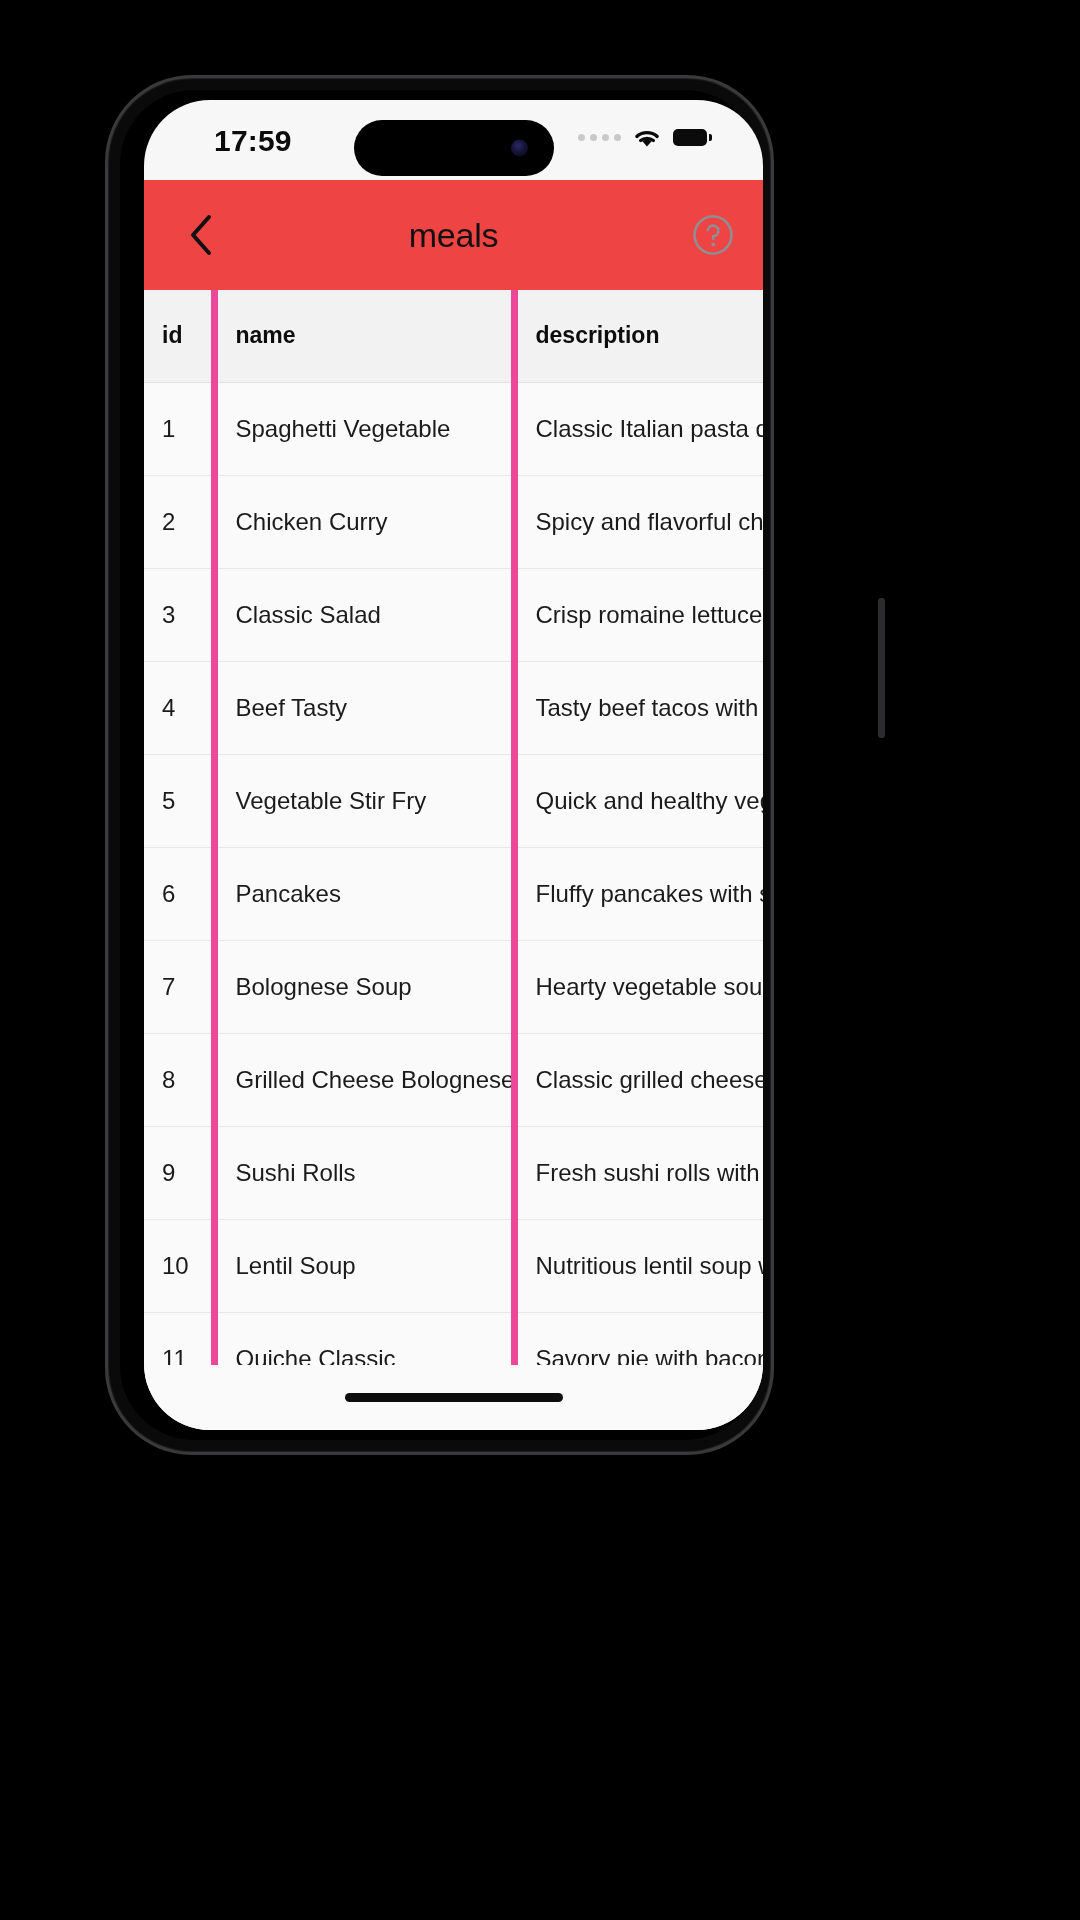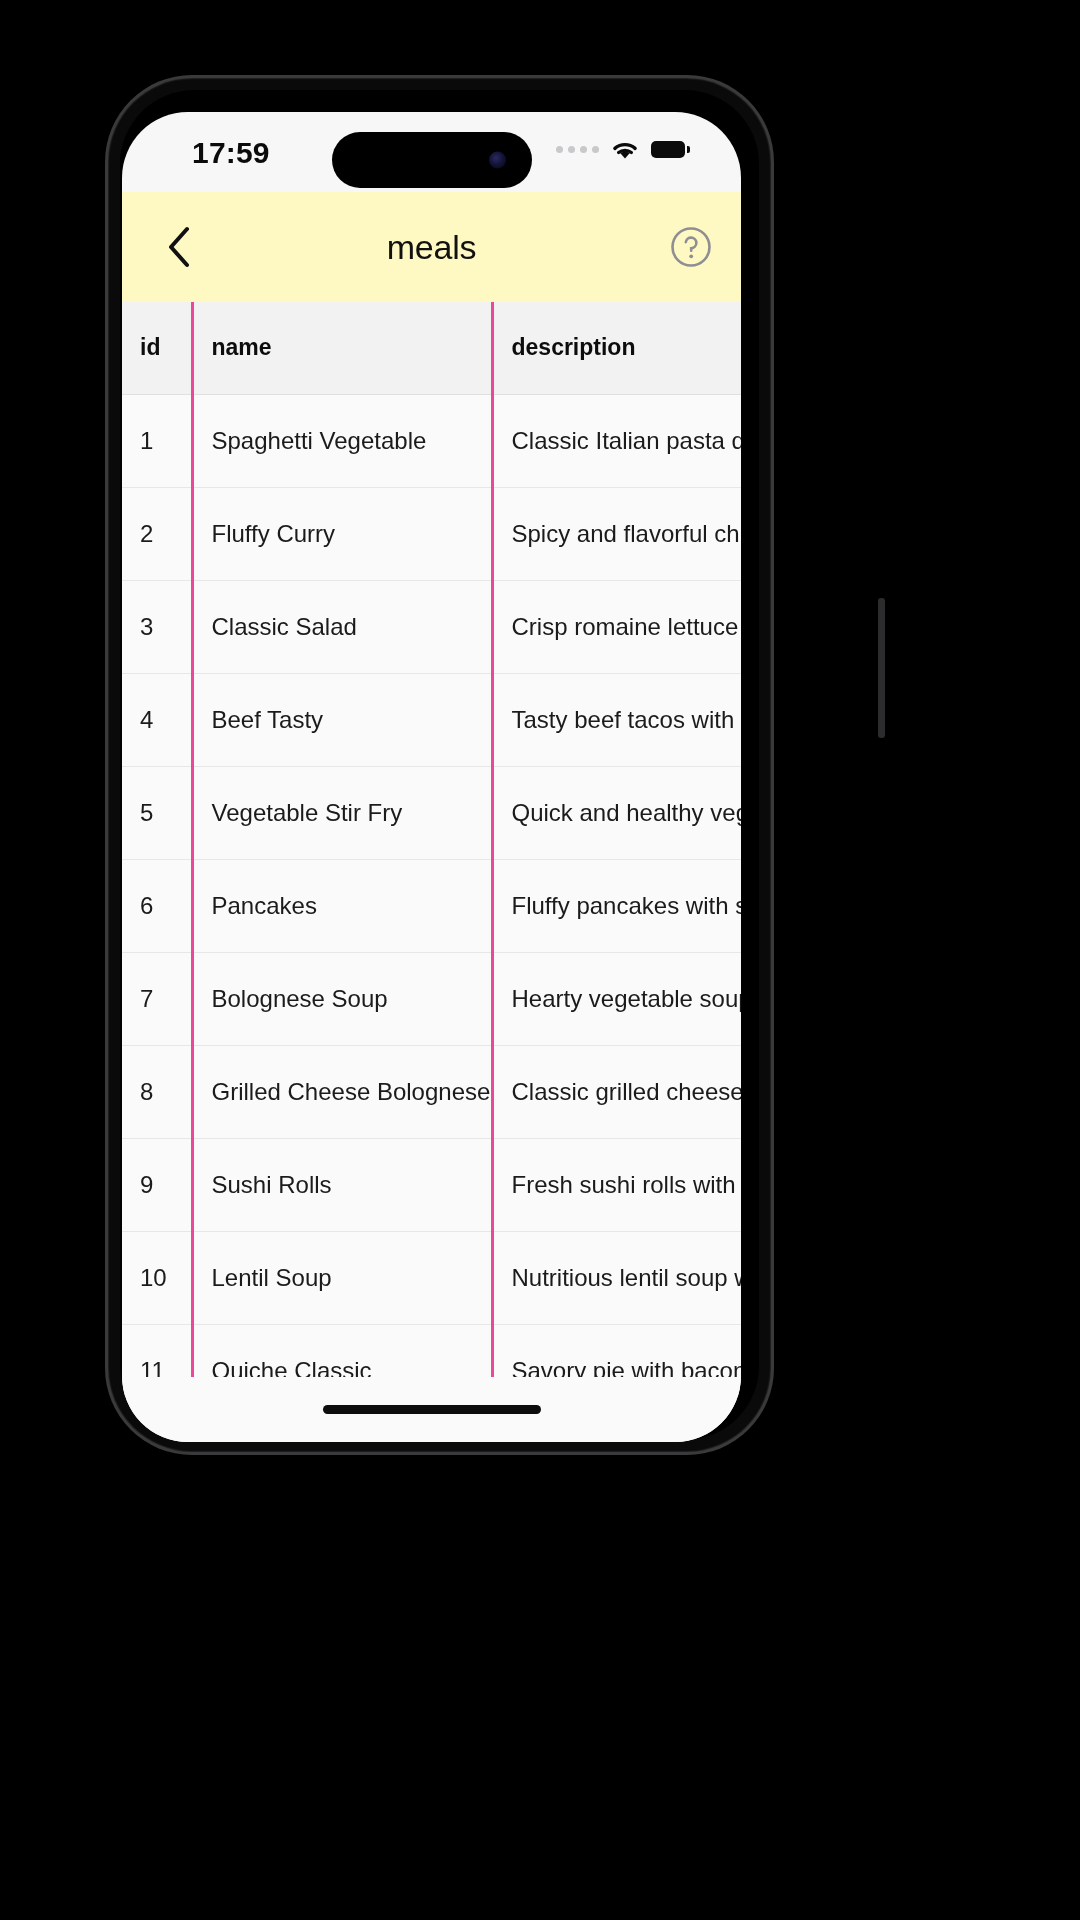--- a/index.html
+++ b/index.html
@@ -21,26 +21,25 @@
     box-shadow:0 0 0 3px #3a3a3c, inset 0 0 2px #555;
   }
   .phone-inner-bezel{
     position:absolute; left:12px; top:12px;
     width:639px; height:1350px;
     border-radius:74px;
     background:#000;
   }
   .screen {
     position:absolute;
-    left:14px; top:22px;
+    left:36px; top:22px;
     width:619px; height:1330px;
     border-radius:66px;
     background:#f7f7f7;
     overflow:hidden;
-    margin-top:12px;
   }
   
   .btn-side{ position:absolute; background:#2c2c2e; border-radius:3px; }
   .btn-silent{ left:102px; top:368px; width:7px; height:44px; }
   .btn-vup   { left:102px; top:480px; width:7px; height:84px; }
   .btn-vdn   { left:102px; top:610px; width:7px; height:84px; }
   .btn-power { left:770px; top:520px; width:7px; height:140px; }
 
   
   .statusbar{
@@ -75,21 +74,21 @@
     border-radius:5px; background:#0b0b0b;
   }
   .battery:after{
     content:""; position:absolute; right:-5px; top:5px;
     width:3px; height:7px; border-radius:0 2px 2px 0; background:#0b0b0b;
   }
 
   
   .navbar{
     position:absolute; left:0; top:80px; width:619px; height:110px;
-    background:#fef9c3;
+    background:#ef4444;
     display:flex; align-items:center;
     z-index:4;
   }
   .back-btn{
     position:absolute; left:30px; top:50%; transform:translateY(-50%);
     width:54px; height:54px;
     display:flex; align-items:center; justify-content:center;
     cursor:pointer;
   }
   .nav-title{
@@ -111,21 +110,21 @@
     background:#fafafa;
   }
   table{
     border-collapse:collapse;
     width:760px;
     table-layout:fixed;
   }
   th, td{
     text-align:left;
     border-bottom:1px solid #e7e7e7;
-    border-right:3px solid #ec4899;
+    border-right:7px solid #ec4899;
     font-size:24px;
     color:#1b1b1b;
     font-weight:400;
     white-space:nowrap;
     overflow:hidden;
   }
   thead th{
     background:#f2f2f2;
     font-weight:700;
     font-size:23px;
@@ -227,21 +226,21 @@
             </tr>
           </thead>
           <tbody id="table-body">
               <tr>
                 <td>1</td>
                 <td>Spaghetti Vegetable</td>
                 <td>Classic Italian pasta dish</td>
               </tr>
               <tr>
                 <td>2</td>
-                <td>Fluffy Curry</td>
+                <td>Chicken Curry</td>
                 <td>Spicy and flavorful chicken</td>
               </tr>
               <tr>
                 <td>3</td>
                 <td>Classic Salad</td>
                 <td>Crisp romaine lettuce with</td>
               </tr>
               <tr>
                 <td>4</td>
                 <td>Beef Tasty</td>

